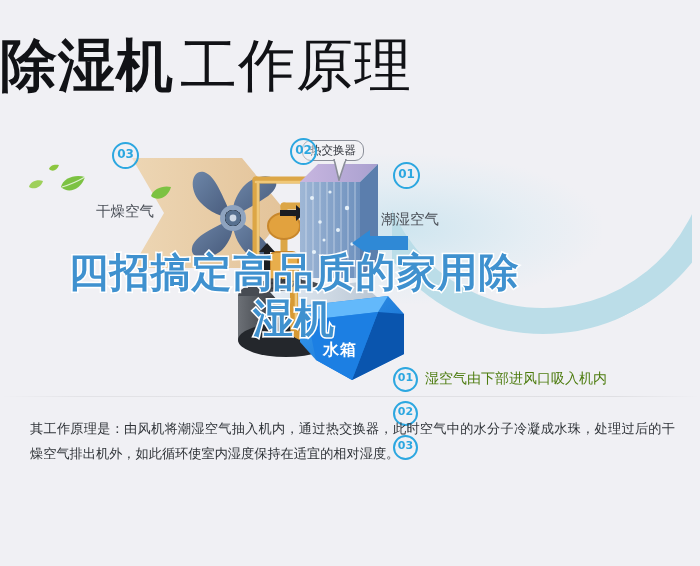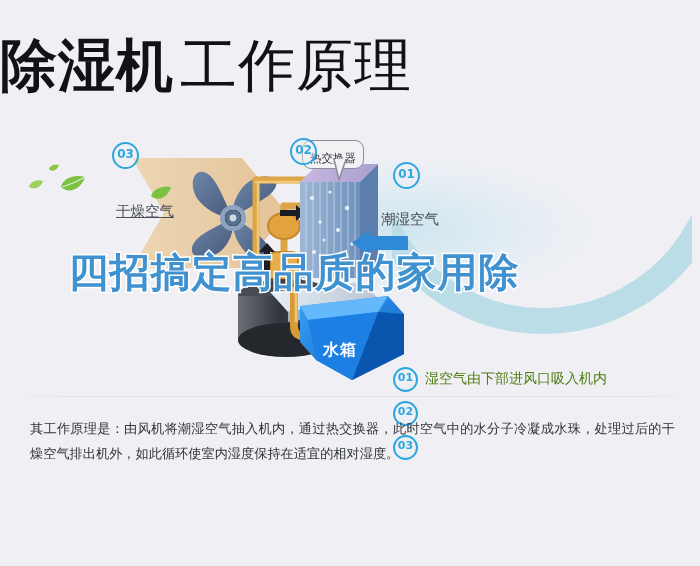--- a/index.html
+++ b/index.html
@@ -66,21 +66,21 @@
   
   .hx{position:absolute;left:300px;top:46px;width:78px;height:118px;}
 
   
   .intake-arrow{position:absolute;left:352px;top:112px;width:56px;height:26px;}
 
   
   .callout{
     position:absolute;left:302px;top:22px;
     background:#f2f2f5;border:1.6px solid #8b8f99;border-radius:9px;
-    padding:10px 7px 3px 7px;font-size:11.5px;color:#33363d;line-height:14px;
+    padding:2px 7px 3px 7px;font-size:11.5px;color:#33363d;line-height:14px;
     white-space:nowrap;
   }
   .callout-tail{
     position:absolute;left:333px;top:41px;width:14px;height:22px;
   }
 
   
   .badge{
     position:absolute;width:23px;height:23px;border-radius:50%;
     border:2px solid #2ca7e0;color:#2ca7e0;
@@ -286,21 +286,21 @@
       </svg>
     </div>
 
     <div class="intake-arrow">
       <svg width="56" height="26" viewBox="0 0 56 26">
         <path d="M56 6 L18 6 L18 0 L0 13 L18 26 L18 20 L56 20 Z" fill="#2f89d6"></path>
       </svg>
     </div>
 
     <div class="badge" style="left:112px;top:24px;">03</div>
-    <div class="ill-label" style="left:116px;top:84px;text-decoration:underline;">干燥空气</div>
+    <div class="ill-label" style="left:96px;top:84px;">干燥空气</div>
 
     <div class="badge" style="left:290px;top:20px;">02</div>
 
     <div class="badge" style="left:393px;top:44px;">01</div>
     <div class="ill-label" style="left:381px;top:92px;">潮湿空气</div>
 
     <div class="base">
       <svg width="190" height="115" viewBox="0 0 190 115">
         <defs>
           <linearGradient id="drum" x1="0" y1="0" x2="1" y2="0">
@@ -346,20 +346,21 @@
         <div class="legend-num">02</div>
       </div>
       <div class="legend-row">
         <div class="legend-num">03</div>
       </div>
     </div>
   </div>
 
   <div class="watermark">
     <div class="wm-line"><span>四招搞定高品质的家用除</span></div>
+    <div class="wm-line"><span>湿机</span></div>
   </div>
 
   <div class="divider"></div>
 
   <div class="body-copy">
     <p class="para">其工作原理是：由风机将潮湿空气抽入机内，通过热交换器，此时空气中的水分子冷凝成水珠，处理过后的干燥空气排出机外，如此循环使室内湿度保持在适宜的相对湿度。</p>
   </div>
 
 </div>
 

